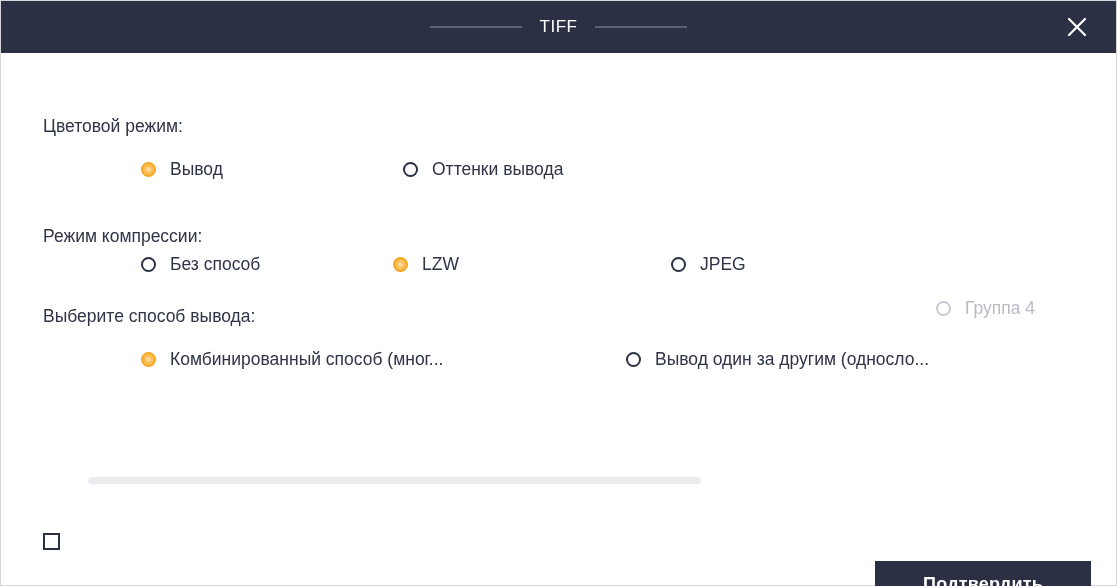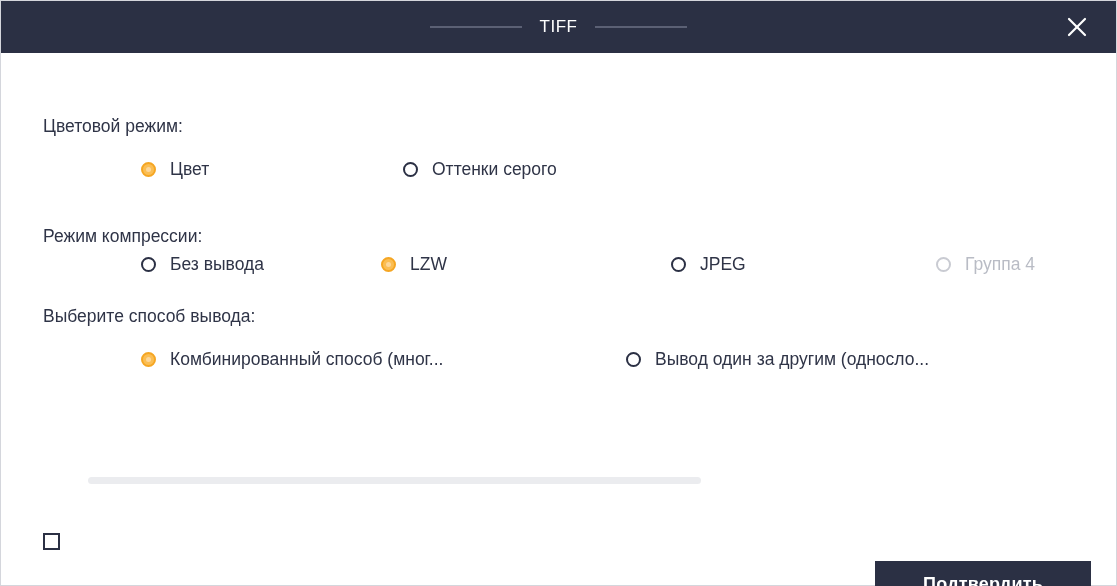--- a/index.html
+++ b/index.html
@@ -88,21 +88,21 @@
   }
 
   .opt {
     position: absolute;
     display: flex;
     align-items: center;
     gap: 14px;
     cursor: pointer;
     white-space: nowrap;
   }
-  .opt.disabled { cursor: default; }
+  .opt.disabled { cursor: default; margin-top: 44px; }
 
   .radio {
     width: 15px;
     height: 15px;
     flex: 0 0 15px;
     border-radius: 50%;
     box-sizing: border-box;
     border: 2.6px solid #2b3044;
     background: transparent;
     position: relative;
@@ -205,35 +205,35 @@
       </svg>
     </div>
   </div>
 
   <div class="body">
 
     <div class="group-label" style="top:63px">Цветовой режим:</div>
     <div class="opt-row" style="top:106px">
       <div class="opt" style="left:140px">
         <span class="radio checked"></span>
-        <span class="opt-label">Цвет</span>
+        <span class="opt-label">Вывод</span>
       </div>
       <div class="opt" style="left:402px">
         <span class="radio"></span>
-        <span class="opt-label">Оттенки серого</span>
+        <span class="opt-label">Оттенки вывода</span>
       </div>
     </div>
 
     <div class="group-label" style="top:173px">Режим компрессии:</div>
     <div class="opt-row" style="top:201px">
       <div class="opt" style="left:140px">
         <span class="radio"></span>
-        <span class="opt-label">Без вывода</span>
-      </div>
-      <div class="opt" style="left:380px">
+        <span class="opt-label">Без способ</span>
+      </div>
+      <div class="opt" style="left:392px">
         <span class="radio checked"></span>
         <span class="opt-label">LZW</span>
       </div>
       <div class="opt" style="left:670px">
         <span class="radio"></span>
         <span class="opt-label">JPEG</span>
       </div>
       <div class="opt disabled" style="left:935px">
         <span class="radio disabled"></span>
         <span class="opt-label muted">Группа 4</span>

